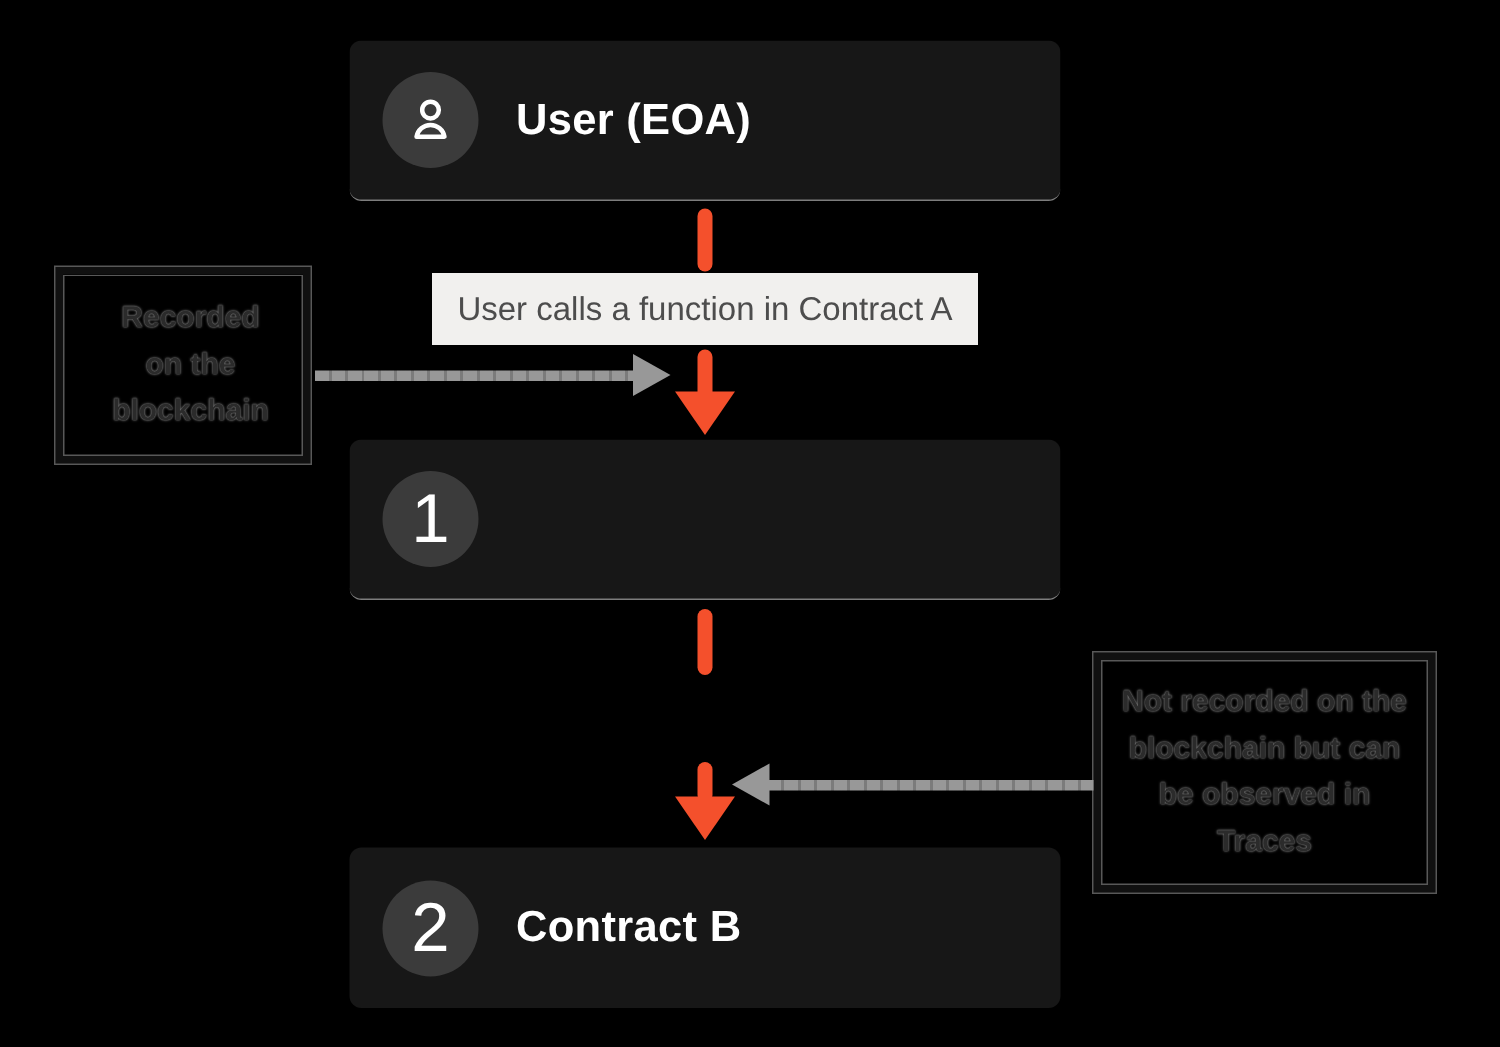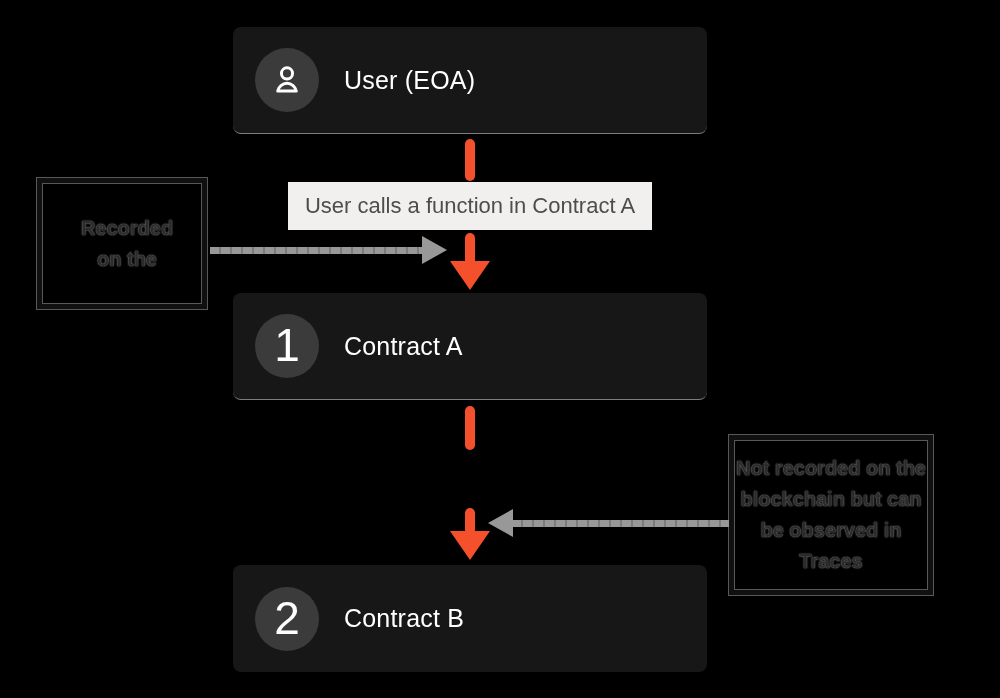--- a/index.html
+++ b/index.html
@@ -41,22 +41,22 @@
   }
   .node-badge .step-number {
     color: #ffffff;
     font-size: 46px;
     font-weight: 400;
     line-height: 1;
     transform: translateY(-1px);
   }
   .node-title {
     color: #ffffff;
-    font-size: 25px;
-    font-weight: 400;
+    font-size: 29px;
+    font-weight: 700;
     margin-left: 25px;
     letter-spacing: 0.2px;
     white-space: nowrap;
   }
 
   
   .edge-label {
     position: absolute;
     height: 48px;
     background: #f1f0ee;
@@ -161,38 +161,38 @@
   <div class="edge-label" style="left:288px;top:182px;width:364px;">
     <span>User calls a function in Contract A</span>
   </div>
 
   <div class="gray-shaft" style="left:210px;top:247px;width:214px;"></div>
   <div class="gray-head-right" style="left:422px;top:236px;"></div>
 
   <div class="side-note" style="left:37px;top:178px;width:170px;height:131px;padding-left:10px;">
     <div class="note-line">Recorded</div>
     <div class="note-line">on the</div>
+    <div class="note-line">blockchain</div>
   </div>
 
   <div class="flow-node edge-highlight" style="top:293px;">
     <div class="node-badge">
       <span class="step-number">1</span>
     </div>
-    <div class="node-title">Contract A</div>
   </div>
 
   <div class="orange-seg" style="top:406px;height:44px;"></div>
   <div class="orange-seg" style="top:508px;height:27px;"></div>
   <div class="orange-head" style="top:531px;"></div>
 
 
   <div class="gray-shaft" style="left:512px;top:520px;width:217px;"></div>
   <div class="gray-head-left" style="left:488px;top:509px;"></div>
 
-  <div class="side-note" style="left:729px;top:435px;width:204px;height:160px;">
+  <div class="side-note" style="left:729px;top:435px;width:228px;height:160px;">
     <div class="note-line">Not recorded on the</div>
     <div class="note-line">blockchain but can</div>
     <div class="note-line">be observed in</div>
     <div class="note-line">Traces</div>
   </div>
 
   <div class="flow-node" style="top:565px;">
     <div class="node-badge">
       <span class="step-number">2</span>
     </div>

